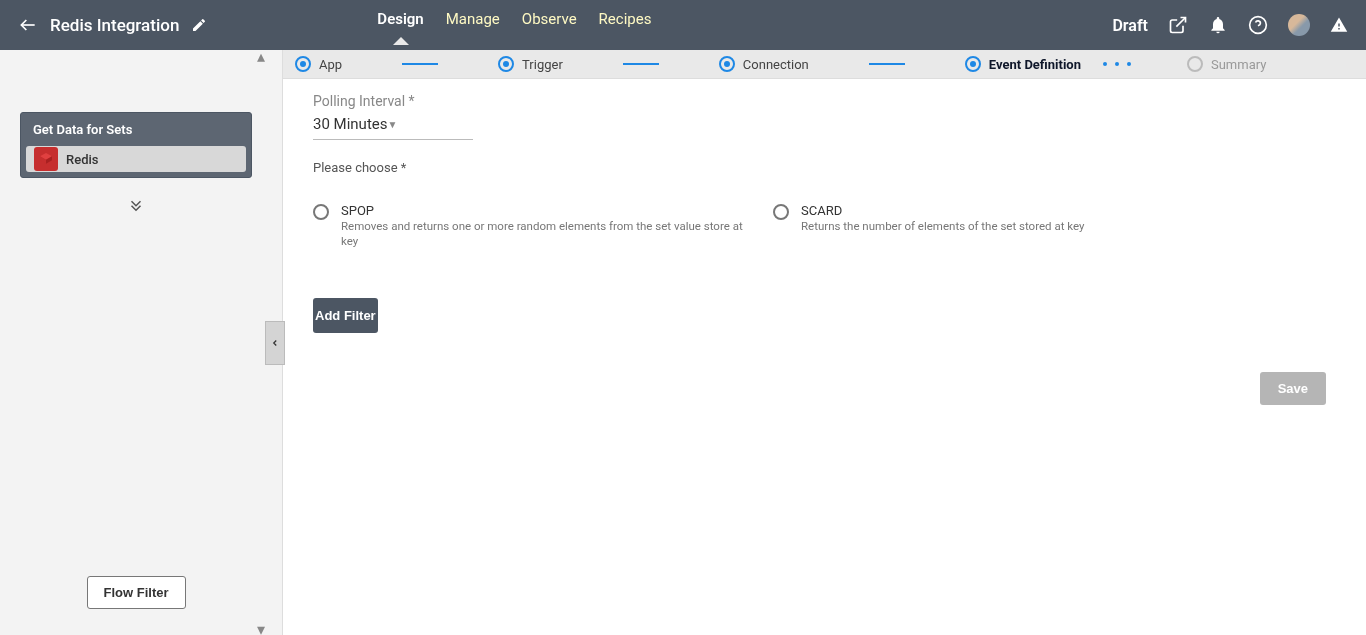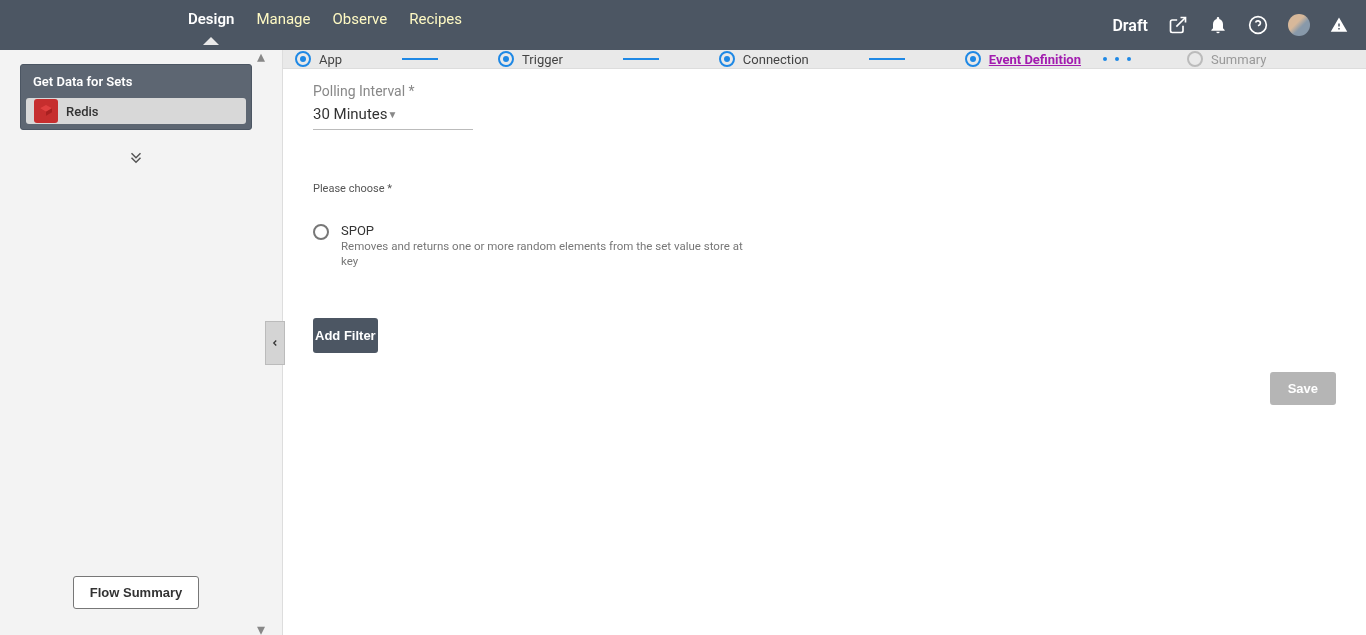--- a/index.html
+++ b/index.html
@@ -16,65 +16,79 @@
   .top-tab.active { color: #fff; font-weight: 600; }
   .top-tab.active::after { content: ""; position: absolute; bottom: -1px; left: 50%; transform: translateX(-50%); width: 0; height: 0; border-left: 8px solid transparent; border-right: 8px solid transparent; border-bottom: 8px solid #e9e9e9; }
   .topbar-right { margin-left: auto; display: flex; align-items: center; gap: 20px; }
   .status-text { font-size: 16px; font-weight: 600; }
   .icon-btn { cursor: pointer; display: flex; align-items: center; }
   .avatar { width: 22px; height: 22px; border-radius: 50%; background: linear-gradient(135deg,#d7b89a 40%,#8899aa 60%); }
 
   
   .body { display: flex; height: calc(100% - 50px); }
   .sidebar { width: 272px; background: #f3f3f3; position: relative; display: flex; flex-direction: column; padding: 14px 20px; }
-  .steps-box { background: #5d6672; color: #fff; border-radius: 3px; border: 1px solid #4c5663; overflow: visible; }
+  .steps-box { background: #5d6672; color: #fff; border-radius: 3px; border: 1px solid #4c5663; overflow: visible; margin-top: 48px; }
   .steps-header { padding: 9px 12px; font-size: 13px; font-weight: 600; }
   .step-item { background: #d8d8d8; color: #333; margin: 0 5px 5px 5px; padding: 1px 8px; border-radius: 3px; display: flex; align-items: center; gap: 8px; font-size: 13px; font-weight: 500; }
   .redis-cube { width: 24px; height: 24px; background: #c62e2e; border-radius: 3px; display: flex; align-items: center; justify-content: center; }
   .expand-chevrons { margin: 18px auto 0; cursor: pointer; color: #555; }
   .flow-summary-btn { margin-top: auto; margin-bottom: 12px; align-self: center; border: 1px solid #777; background: #fff; color: #333; padding: 8px 16px; font-size: 13px; font-weight: 600; border-radius: 3px; cursor: pointer; }
   
   .divider-col { width: 10px; position: relative; }
   .collapse-handle { position: absolute; top: 50%; transform: translateY(-50%); left: -7px; width: 20px; height: 44px; background: #d4d4d4; border: 1px solid #bbb; display: flex; align-items: center; justify-content: center; cursor: pointer; color: #555; z-index: 5; }
   .scroll-caret { position: absolute; left: -15px; width: 8px; height: 8px; color: #888; display:flex; align-items:center; justify-content:center; }
   .scroll-caret.top { top: 2px; }
   .scroll-caret.bottom { bottom: 2px; }
 
   .main { flex: 1; background: #fff; display: flex; flex-direction: column; border-left: 1px solid #ddd; }
 
-  .wizard { height: 19px; background: #e9e9e9; border-bottom: 1px solid #ddd; display: flex; align-items: center; padding: 0 12px; gap: 0; }
+  .wizard { height: 29px; background: #e9e9e9; border-bottom: 1px solid #ddd; display: flex; align-items: center; padding: 0 12px; gap: 0; }
   .wiz-step { display: flex; align-items: center; gap: 8px; font-size: 13px; color: #444; }
-  .wiz-step.current { font-weight: 700; color: #a21caf; text-decoration: underline; }
+  .wiz-step.current { font-weight: 700; color: #0f172a; }
   .wiz-step.future { color: #999; }
   .wiz-radio { width: 16px; height: 16px; border-radius: 50%; border: 2px solid #1e88e5; display: inline-flex; align-items: center; justify-content: center; }
   .wiz-radio .dot { width: 6px; height: 6px; border-radius: 50%; background: #1e88e5; }
   .wiz-radio.future { border-color: #bbb; }
   .wiz-connector { width: 36px; height: 2px; background: #1e88e5; margin: 0 60px 0 60px; }
   .wiz-dots { display:flex; gap:8px; margin-left: 22px; margin-right: 56px; }
   .wiz-dots span { width:4px; height:4px; border-radius:50%; background:#1e88e5; }
 
   .content { padding: 14px 30px; position: relative; flex: 1; }
   .field-label { font-size: 14px; color: #888; margin-bottom: 2px; }
   .select-ctl { display: flex; align-items: center; width: 160px; border-bottom: 1px solid #bbb; padding: 4px 2px 6px 0; font-size: 15px; color: #333; cursor: pointer; }
   .select-ctl .tri { color: #888; font-size: 10px; }
 
-  .choose-label { margin-top: 52px; font-size: 11px; color: #555; }
+  .choose-label { margin-top: 20px; font-size: 13px; color: #555; }
   .radio-grid { display: grid; grid-template-columns: 440px 440px; column-gap: 20px; row-gap: 14px; margin-top: 28px; }
   .radio-opt { display: flex; gap: 12px; align-items: flex-start; cursor: pointer; }
   .radio-circle { width: 16px; height: 16px; border: 2px solid #777; border-radius: 50%; flex: none; margin-top: 1px; }
   .radio-text .t1 { font-size: 13px; color: #333; line-height: 1.2; }
   .radio-text .t2 { font-size: 11.5px; color: #777; line-height: 1.3; }
 
   .add-filter-btn { margin-top: 50px; background: #4c5663; color: #fff; border: none; padding: 10px 2px; font-size: 13px; font-weight: 600; border-radius: 3px; cursor: pointer; }
-  .save-btn { position: absolute; right: 30px; bottom: 230px; background: #b5b5b5; color: #fff; border: none; padding: 9px 18px; font-size: 13px; font-weight: 600; border-radius: 3px; cursor: pointer; }
+  .save-btn { position: absolute; right: 40px; bottom: 230px; background: #b5b5b5; color: #fff; border: none; padding: 9px 18px; font-size: 13px; font-weight: 600; border-radius: 3px; cursor: pointer; }
 </style>
 </head>
 <body>
 
 <div class="topbar">
+  <div class="topbar-left">
+    <span class="back-arrow icon-btn">
+      <svg width="20" height="20" viewBox="0 0 24 24" fill="none" stroke="#fff" stroke-width="2">
+          <line x1="20" y1="12" x2="4" y2="12"></line>
+          <polyline points="10 18 4 12 10 6"></polyline>
+        </svg>
+    </span>
+    <span class="flow-title">Redis Integration</span>
+    <span class="pencil icon-btn">
+      <svg width="16" height="16" viewBox="0 0 24 24" fill="#fff">
+          <path d="M3 17.25V21h3.75L17.81 9.94l-3.75-3.75L3 17.25zM20.71 7.04a1 1 0 0 0 0-1.41l-2.34-2.34a1 1 0 0 0-1.41 0l-1.83 1.83 3.75 3.75 1.83-1.83z"></path>
+        </svg>
+    </span>
+  </div>
 
   <div class="top-tabs">
     <div class="top-tab active">Design</div>
     <div class="top-tab">Manage</div>
     <div class="top-tab">Observe</div>
     <div class="top-tab">Recipes</div>
   </div>
 
   <div class="topbar-right">
     <span class="status-text">Draft</span>
@@ -121,21 +135,21 @@
         </span>
         <span>Redis</span>
       </div>
     </div>
     <div class="expand-chevrons">
       <svg width="18" height="18" viewBox="0 0 24 24" fill="none" stroke="#555" stroke-width="2">
           <polyline points="6 7 12 13 18 7"></polyline>
           <polyline points="6 13 12 19 18 13"></polyline>
         </svg>
     </div>
-    <button class="flow-summary-btn">Flow Summary</button>
+    <button class="flow-summary-btn">Flow Filter</button>
   </div>
 
   <div class="divider-col">
     <div class="scroll-caret top">▴</div>
     <div class="collapse-handle">
       <svg width="10" height="14" viewBox="0 0 24 24" fill="none" stroke="#333" stroke-width="3">
           <polyline points="15 18 9 12 15 6"></polyline>
         </svg>
     </div>
     <div class="scroll-caret bottom">▾</div>
@@ -192,20 +206,27 @@
       <div class="choose-label">Please choose *</div>
 
       <div class="radio-grid">
         <div class="radio-opt">
           <span class="radio-circle"></span>
           <div class="radio-text">
             <div class="t1">SPOP</div>
             <div class="t2">Removes and returns one or more random elements from the set value store at key</div>
           </div>
         </div>
+        <div class="radio-opt">
+          <span class="radio-circle"></span>
+          <div class="radio-text">
+            <div class="t1">SCARD</div>
+            <div class="t2">Returns the number of elements of the set stored at key</div>
+          </div>
+        </div>
       </div>
 
       <button class="add-filter-btn">Add Filter</button>
 
       <button class="save-btn">Save</button>
     </div>
   </div>
 </div>
 
 </body></html>

